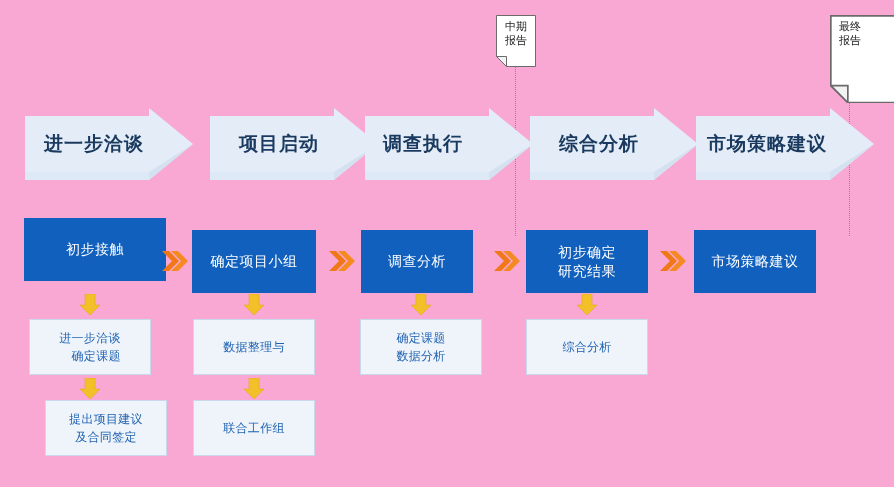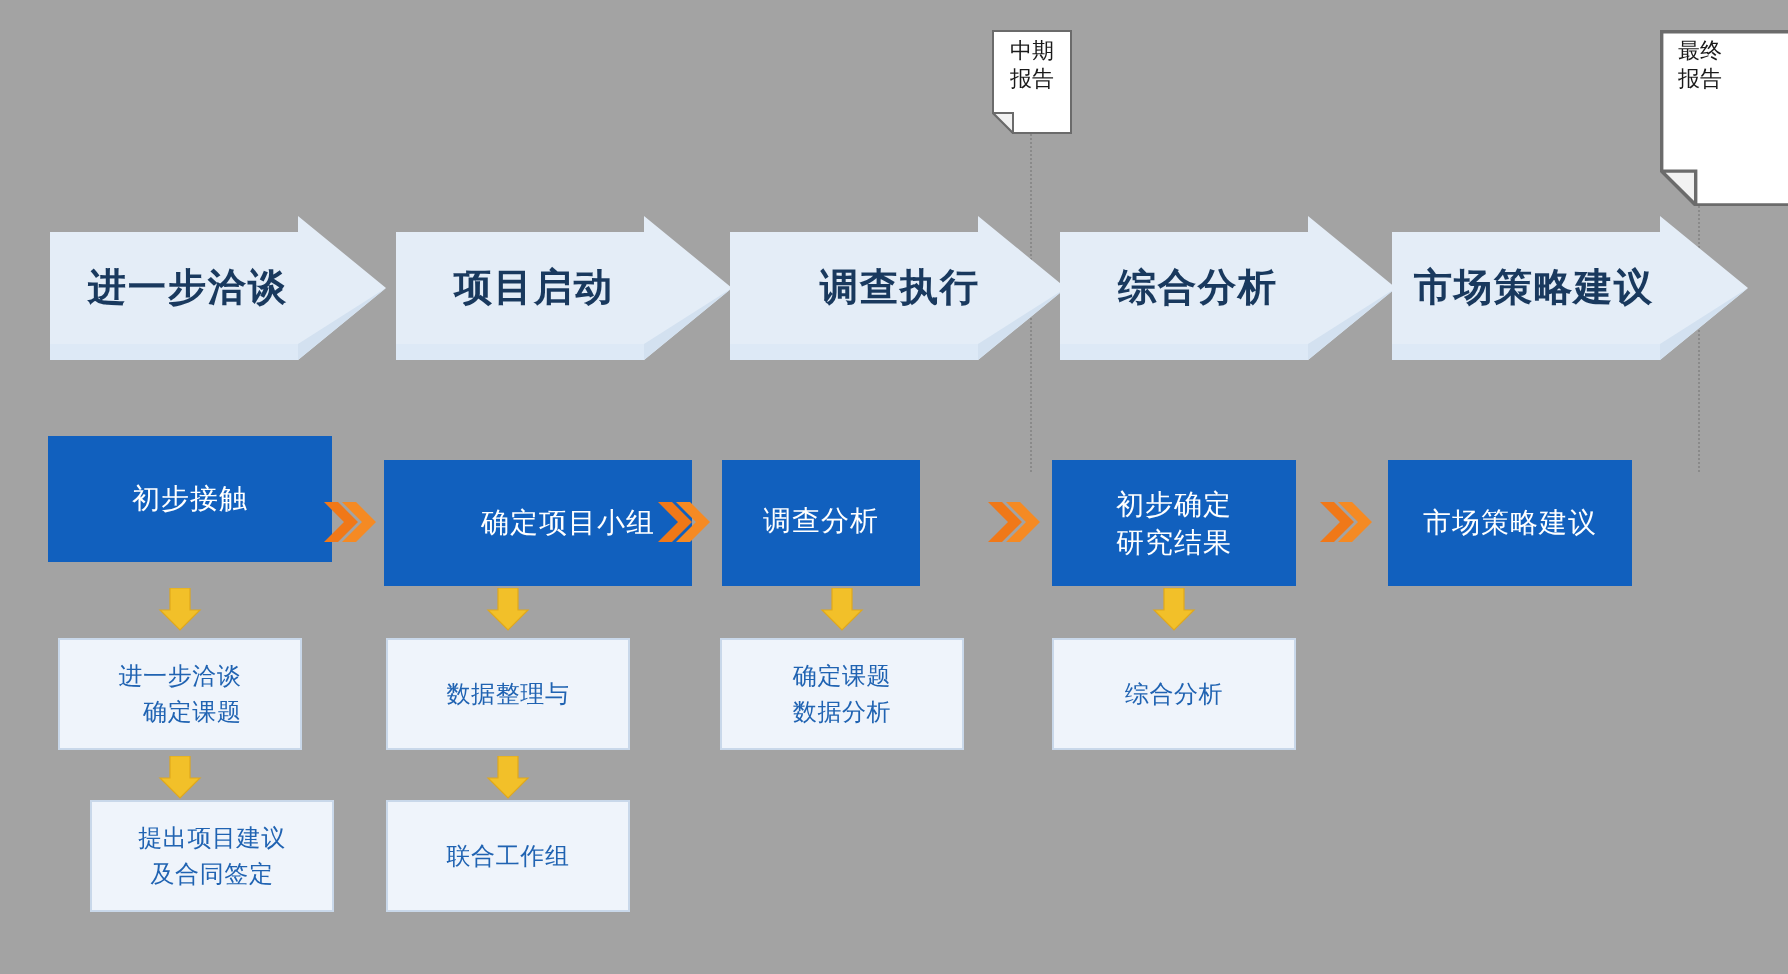--- a/index.html
+++ b/index.html
@@ -10,21 +10,21 @@
   body {
     width: 894px;
     height: 487px;
     font-family: "Liberation Sans", "DejaVu Sans", sans-serif;
     overflow: hidden;
   }
   #canvas {
     position: relative;
     width: 894px;
     height: 487px;
-    background: #a3a3a3;
+    background: #f9a8d4;
   }
 
   
   .note-flag {
     position: absolute;
     width: 40px;
     height: 52px;
     z-index: 5;
   }
   .note-shape {
@@ -152,36 +152,36 @@
 
   <div class="phase-arrow" style="left:25px; top:108px; width:168px;">
     <svg class="arrow-body" viewBox="0 0 168 72" preserveAspectRatio="none">
       <path d="M0,8 H124 V0 L168,36 L124,72 V64 H0 Z" fill="#e4edf7"></path>
       <path d="M124,64 V72 L168,36 Z" fill="#d3e1f0"></path>
       <path d="M0,64 H124 V72 L0,72 Z" fill="#dde9f6"></path>
     </svg>
     <div class="phase-label" style="left:14px; width:110px; justify-content:center;">进一步洽谈</div>
   </div>
 
-  <div class="phase-arrow" style="left:198px; top:108px; width:168px;">
+  <div class="phase-arrow" style="left:210px; top:108px; width:168px;">
     <svg class="arrow-body" viewBox="0 0 168 72" preserveAspectRatio="none">
       <path d="M0,8 H124 V0 L168,36 L124,72 V64 H0 Z" fill="#e4edf7"></path>
       <path d="M124,64 V72 L168,36 Z" fill="#d3e1f0"></path>
       <path d="M0,64 H124 V72 L0,72 Z" fill="#dde9f6"></path>
     </svg>
     <div class="phase-label" style="left:14px; width:110px; justify-content:center;">项目启动</div>
   </div>
 
   <div class="phase-arrow" style="left:365px; top:108px; width:168px;">
     <svg class="arrow-body" viewBox="0 0 168 72" preserveAspectRatio="none">
       <path d="M0,8 H124 V0 L168,36 L124,72 V64 H0 Z" fill="#e4edf7"></path>
       <path d="M124,64 V72 L168,36 Z" fill="#d3e1f0"></path>
       <path d="M0,64 H124 V72 L0,72 Z" fill="#dde9f6"></path>
     </svg>
-    <div class="phase-label" style="left:30px; width:110px; justify-content:center;text-align:center;">调查执行</div>
+    <div class="phase-label" style="left:3px; width:110px; justify-content:center;text-align:center;">调查执行</div>
   </div>
 
   <div class="phase-arrow" style="left:530px; top:108px; width:168px;">
     <svg class="arrow-body" viewBox="0 0 168 72" preserveAspectRatio="none">
       <path d="M0,8 H124 V0 L168,36 L124,72 V64 H0 Z" fill="#e4edf7"></path>
       <path d="M124,64 V72 L168,36 Z" fill="#d3e1f0"></path>
       <path d="M0,64 H124 V72 L0,72 Z" fill="#dde9f6"></path>
     </svg>
     <div class="phase-label" style="left:14px; width:110px; justify-content:center;">综合分析</div>
   </div>
@@ -189,22 +189,22 @@
   <div class="phase-arrow" style="left:696px; top:108px; width:178px;">
     <svg class="arrow-body" viewBox="0 0 178 72" preserveAspectRatio="none">
       <path d="M0,8 H134 V0 L178,36 L134,72 V64 H0 Z" fill="#e4edf7"></path>
       <path d="M134,64 V72 L178,36 Z" fill="#d3e1f0"></path>
       <path d="M0,64 H134 V72 L0,72 Z" fill="#dde9f6"></path>
     </svg>
     <div class="phase-label" style="left:8px; width:126px; justify-content:center;">市场策略建议</div>
   </div>
 
   <div class="step-box" style="left:24px; top:218px; width:142px;">初步接触</div>
-  <div class="step-box" style="left:192px; top:230px; width:124px;padding-left:30px;">确定项目小组</div>
-  <div class="step-box" style="left:361px; top:230px; width:99px;font-family:Liberation Serif, serif;">调查分析</div>
+  <div class="step-box" style="left:192px; top:230px; width:124px;">确定项目小组</div>
+  <div class="step-box" style="left:361px; top:230px; width:112px;">调查分析</div>
   <div class="step-box" style="left:526px; top:230px; width:122px;">初步确定
 研究结果</div>
   <div class="step-box" style="left:694px; top:230px; width:122px;">市场策略建议</div>
 
   <div class="chevron" style="left:162px; top:249px;">
     <svg viewBox="0 0 26 24">
       <path d="M0,2 L10,12 L0,22 L7,22 L17,12 L7,2 Z" fill="#f07818"></path>
       <path d="M9,2 L19,12 L9,22 L16,22 L26,12 L16,2 Z" fill="#f58a23"></path>
     </svg>
   </div>

